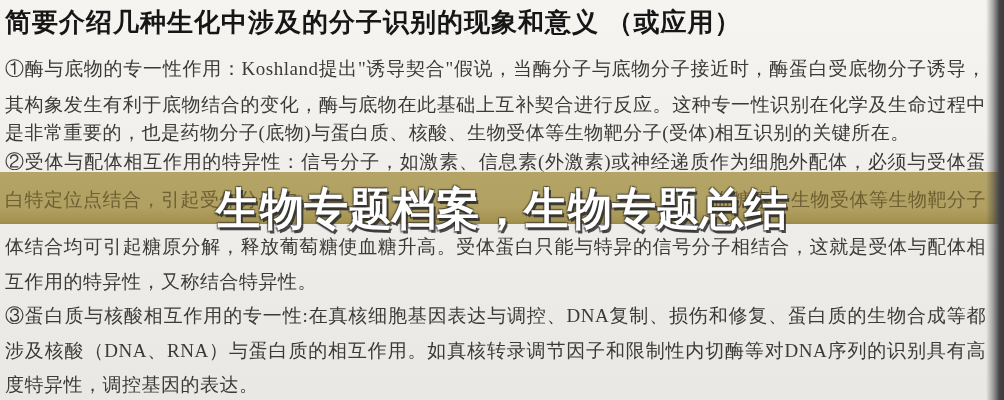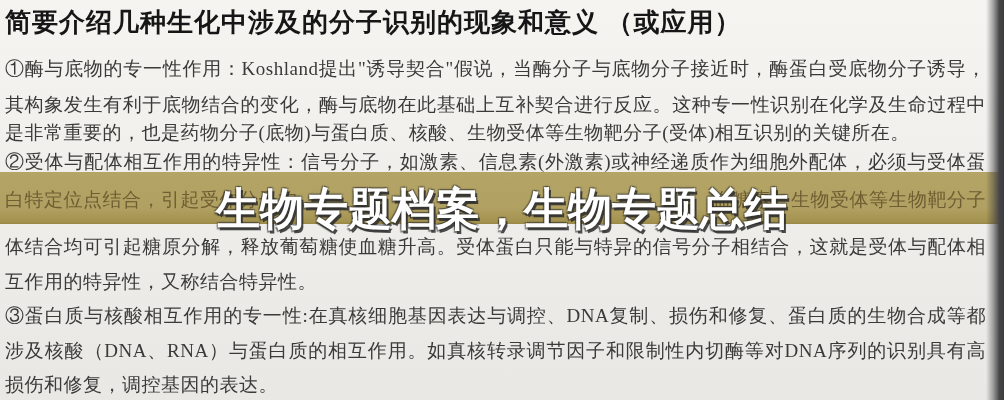--- a/index.html
+++ b/index.html
@@ -66,17 +66,17 @@
       <span>白特定位点结合，引起受体分子构</span>
       <span>血糖素、生物受体等生物靶分子</span>
     </div>
     <div class="wm-text">生物专题档案，生物专题总结</div>
   </div>
 
   <div class="line just l6">体结合均可引起糖原分解，释放葡萄糖使血糖升高。受体蛋白只能与特异的信号分子相结合，这就是受体与配体相</div>
   <div class="line nowrap l7">互作用的特异性，又称结合特异性。</div>
   <div class="line just l8">③蛋白质与核酸相互作用的专一性:在真核细胞基因表达与调控、DNA复制、损伤和修复、蛋白质的生物合成等都</div>
   <div class="line just l9">涉及核酸（DNA、RNA）与蛋白质的相互作用。如真核转录调节因子和限制性内切酶等对DNA序列的识别具有高</div>
-  <div class="line nowrap l10">损伤和修复，调控基因的表达。</div>
+  <div class="line nowrap l10">度特异性，调控基因的表达。</div>
 
   <div class="edge-shadow"></div>
 
 </div>
 
 </body></html>

